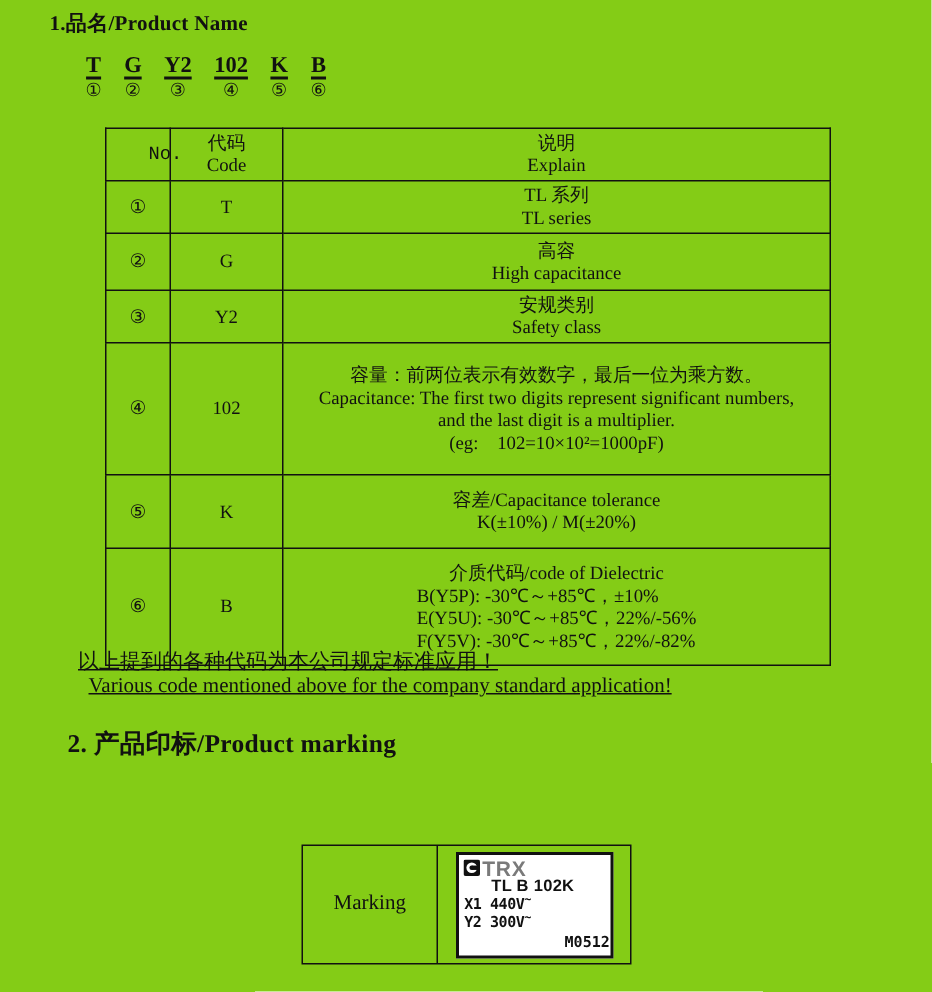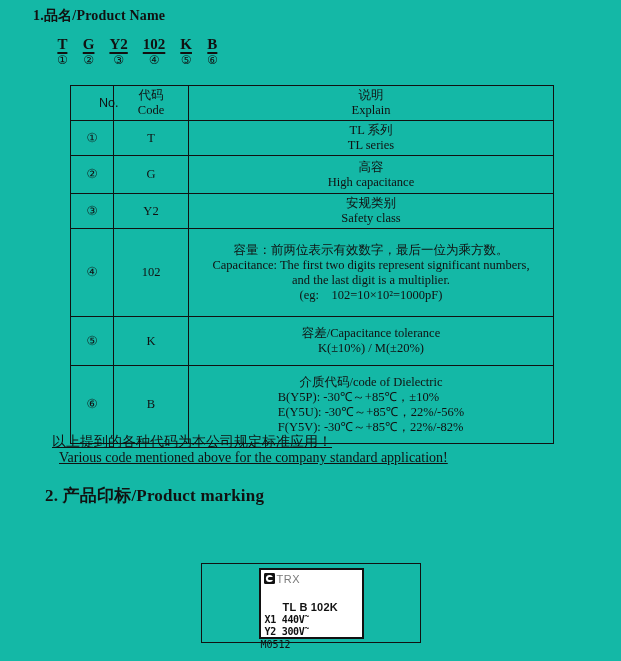--- a/index.html
+++ b/index.html
@@ -1,21 +1,21 @@
 <!DOCTYPE html>
 <html><head>
 <meta charset="utf-8">
 <style>
   * { margin: 0; padding: 0; box-sizing: border-box; }
   html, body { background: #fff; }
   .page {
     position: relative;
     width: 621px;
     height: 661px;
-    background: #14b8a6;
+    background: #84cc16;
     color: #111;
     font-family: "Liberation Serif", "DejaVu Serif", serif;
     overflow: hidden;
   }
 
   
   .h-sec1 {
     position: absolute; left: 33px; top: 7px;
     font-size: 14px; font-weight: bold; letter-spacing: 0.2px;
   }
@@ -94,37 +94,37 @@
   }
   .label-box {
     width: 105px; height: 71px;
     border: 2px solid #111;
     background: #fff;
     padding: 3px 0 0 0;
   }
   .label-row1 { display: flex; align-items: center; gap: 2px; padding-left: 3px; height: 12px; }
   .brand-text {
     font-family: "Liberation Sans", sans-serif;
-    font-size: 11px; color: #7a7a7a; letter-spacing: 0.5px; font-weight: normal;
+    font-size: 14px; color: #7a7a7a; letter-spacing: 0.5px; font-weight: bold;
   }
   .label-product {
-    margin-left: 22px; margin-top: 16px;
+    margin-left: 22px; margin-top: 0px;
     font-family: "Liberation Sans", sans-serif;
     font-weight: bold; font-size: 11px; letter-spacing: 0.2px; line-height: 12px;
   }
   .label-v {
     margin-left: 4px; margin-top: 1px;
     font-family: "DejaVu Sans Mono", "Liberation Mono", monospace;
     font-weight: bold; font-size: 10px; line-height: 11px; letter-spacing: -0.3px;
   }
   .label-v sup { font-size: 8px; line-height: 0; }
   .label-batch {
-    text-align: left; margin-top: 2px;
+    text-align: right; margin-top: 2px;
     font-family: "DejaVu Sans Mono", "Liberation Mono", monospace;
-    font-weight: normal; font-size: 10px; line-height: 11px;
+    font-weight: bold; font-size: 10px; line-height: 11px;
   }
   .logo-icon { display: inline-flex; }
 </style>
 </head>
 <body>
 
 <div class="page">
 
   <div class="h-sec1">1.品名/Product Name</div>
 
@@ -156,21 +156,21 @@
   </div>
 
   <table class="code-table">
     <colgroup>
         <col class="col-no">
         <col class="col-code">
         <col class="col-exp">
       </colgroup>
     <tbody>
         <tr class="rh">
-      <td class="cell-no" style="font-family:Liberation Sans, sans-serif;padding-left:28px;">No.</td>
+      <td class="cell-no" style="font-family:Liberation Mono, monospace;padding-left:28px;">No.</td>
       <td>
         <div class="exp-line">代码</div>
         <div class="exp-line">Code</div>
       </td>
       <td>
         <div class="exp-line">说明</div>
         <div class="exp-line">Explain</div>
       </td>
     </tr>
     <tr class="r1">
@@ -231,20 +231,21 @@
     </table>
 
   <div class="note">
     <div>以上提到的各种代码为本公司规定标准应用！</div>
     <div class="note-en">Various code mentioned above for the company standard application!</div>
   </div>
 
   <div class="h-sec2">2. 产品印标/Product marking</div>
 
   <div class="marking-box">
+    <div class="marking-left">Marking</div>
     <div class="marking-right">
       <div class="label-box">
         <div class="label-row1">
           <span class="logo-icon">
             <svg width="11" height="11" viewBox="0 0 12 12">
               <rect x="0" y="0" width="12" height="12" rx="1.5" fill="#111"></rect>
               <circle cx="6" cy="6" r="3.9" fill="#fff"></circle>
               <circle cx="6" cy="6" r="1.7" fill="#111"></circle>
               <rect x="6" y="4.4" width="6" height="3.2" fill="#111"></rect>
             </svg>

